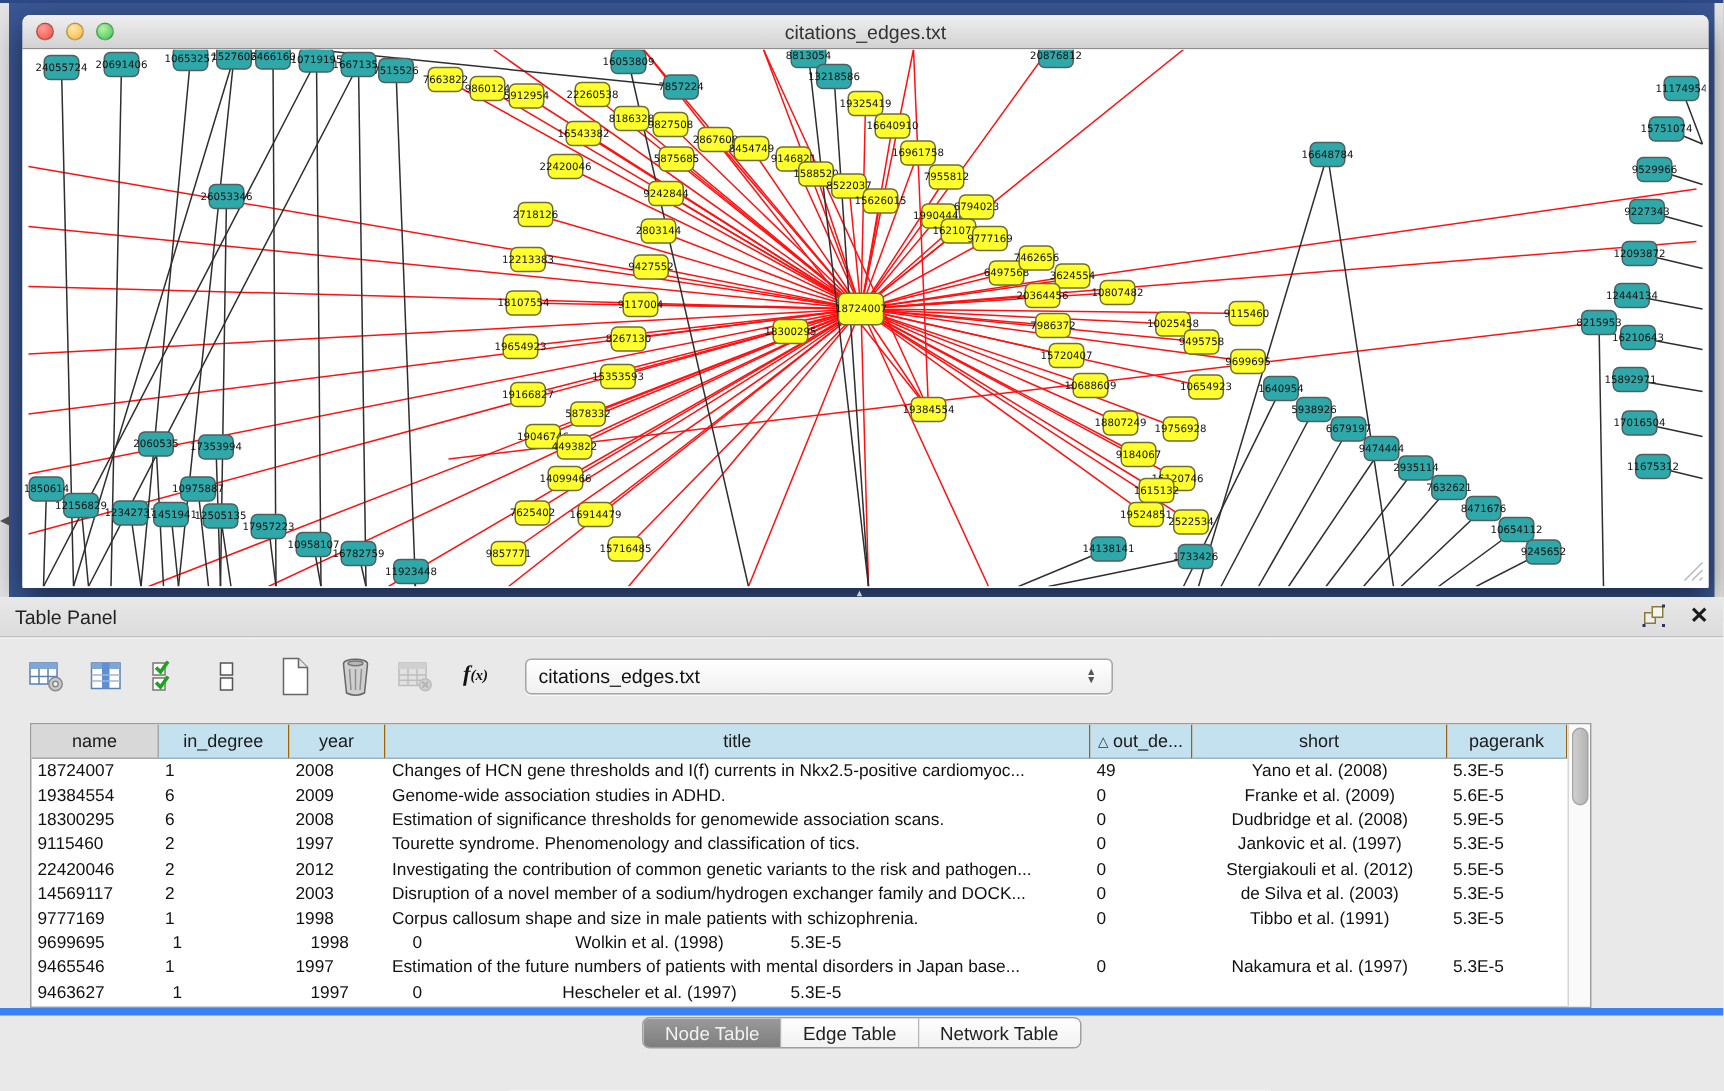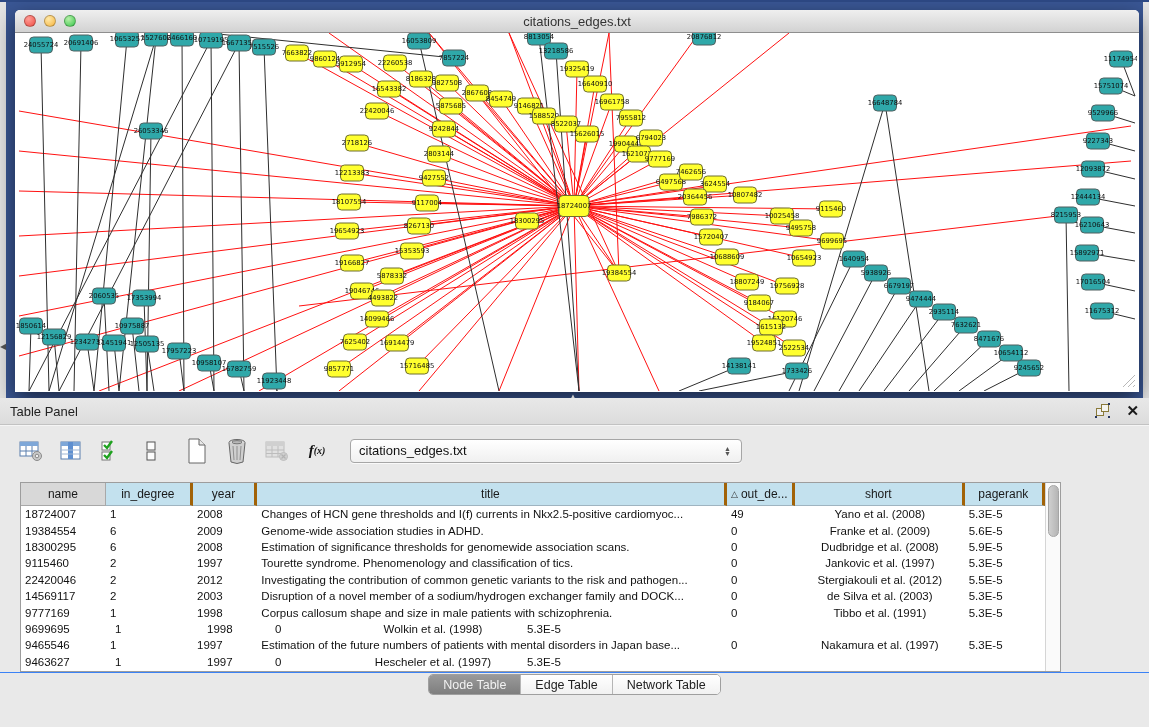--- a/index.html
+++ b/index.html
@@ -46,30 +46,30 @@
   .fx-label { font-size:15px; font-style:italic; font-family:"Liberation Serif", serif; color:#111; font-weight:bold; }
   .fx-label .px { font-size:10px; }
   .combo { width:392px; height:24px; margin-left:6px; background:linear-gradient(#ffffff,#f0f0f0); border:1px solid #a6a6a6;
            border-radius:4px; display:flex; align-items:center; padding:0 8px; box-shadow:0 1px 0 rgba(255,255,255,.7); }
   .combo-text { flex:1; font-size:13px; color:#111; }
   .combo-stepper { display:flex; flex-direction:column; line-height:5px; color:#555; font-size:7px; padding-right:2px; }
 
   .tablewrap { position:absolute; left:20px; top:84px; width:1041px; height:190px; background:#fff; border:1px solid #9d9d9d; display:flex; }
   .tgrid { flex:1; overflow:hidden; position:relative; }
   .thead { display:flex; height:23px; }
-  .th { border-right:3px solid #a16207; border-bottom:1px solid #9fb4c0; background:#c3e1ee; font-size:12px; color:#1a1a1a;
+  .th { border-right:1px solid #a16207; border-bottom:1px solid #9fb4c0; background:#c3e1ee; font-size:12px; color:#1a1a1a;
         display:flex; align-items:center; justify-content:center; gap:3px; overflow:hidden; white-space:nowrap; }
   .th.sel { background:#d8d8d8; border-right:1px solid #a8a8a8; border-bottom:1px solid #a8a8a8; }
   .th .sorttri { font-size:9px; color:#333; }
   .trow { display:flex; height:16.4px; }
   .td { font-size:11.5px; color:#111; padding-left:4px; white-space:nowrap; overflow:hidden; display:flex; align-items:center; }
   .vscroll { width:15px; background:#fafafa; border-left:1px solid #d5d5d5; position:relative; }
   .vthumb { position:absolute; top:2px; left:1.5px; width:11px; height:52px; background:linear-gradient(90deg,#cfcfcf,#b5b5b5); border-radius:6px; border:1px solid #a5a5a5; }
 
-  .tabbar { position:absolute; left:0; top:274px; width:1149px; height:26px; border-top:1px solid #3b82f6; display:flex; justify-content:center; }
+  .tabbar { position:absolute; left:0; top:274px; width:1149px; height:26px; border-top:5px solid #3b82f6; display:flex; justify-content:center; }
   .tabs { display:flex; margin-top:1px; height:21px; border:1px solid #9f9f9f; border-radius:5px; overflow:hidden; background:#fff; }
   .tab { padding:0 14px; font-size:12.5px; display:flex; align-items:center; color:#222; background:linear-gradient(#ffffff,#f1f1f1); border-right:1px solid #b5b5b5; }
   .tab:last-child { border-right:none; }
   .tab.selected { background:linear-gradient(#9a9a9a,#7e7e7e); color:#f2f2f2; }
 
   .statusbar { position:absolute; left:0; bottom:0; width:1149px; height:29px; display:flex; align-items:center; justify-content:flex-end; padding-right:18px; gap:7px; }
   .mem-label { font-size:11.5px; color:#222; }
   .mem-dot { width:14px; height:14px; border-radius:50%; background:radial-gradient(circle at 35% 30%, #8fe08f,#3db83d); border:1px solid #2e8a2e; }
 </style>
 </head>

